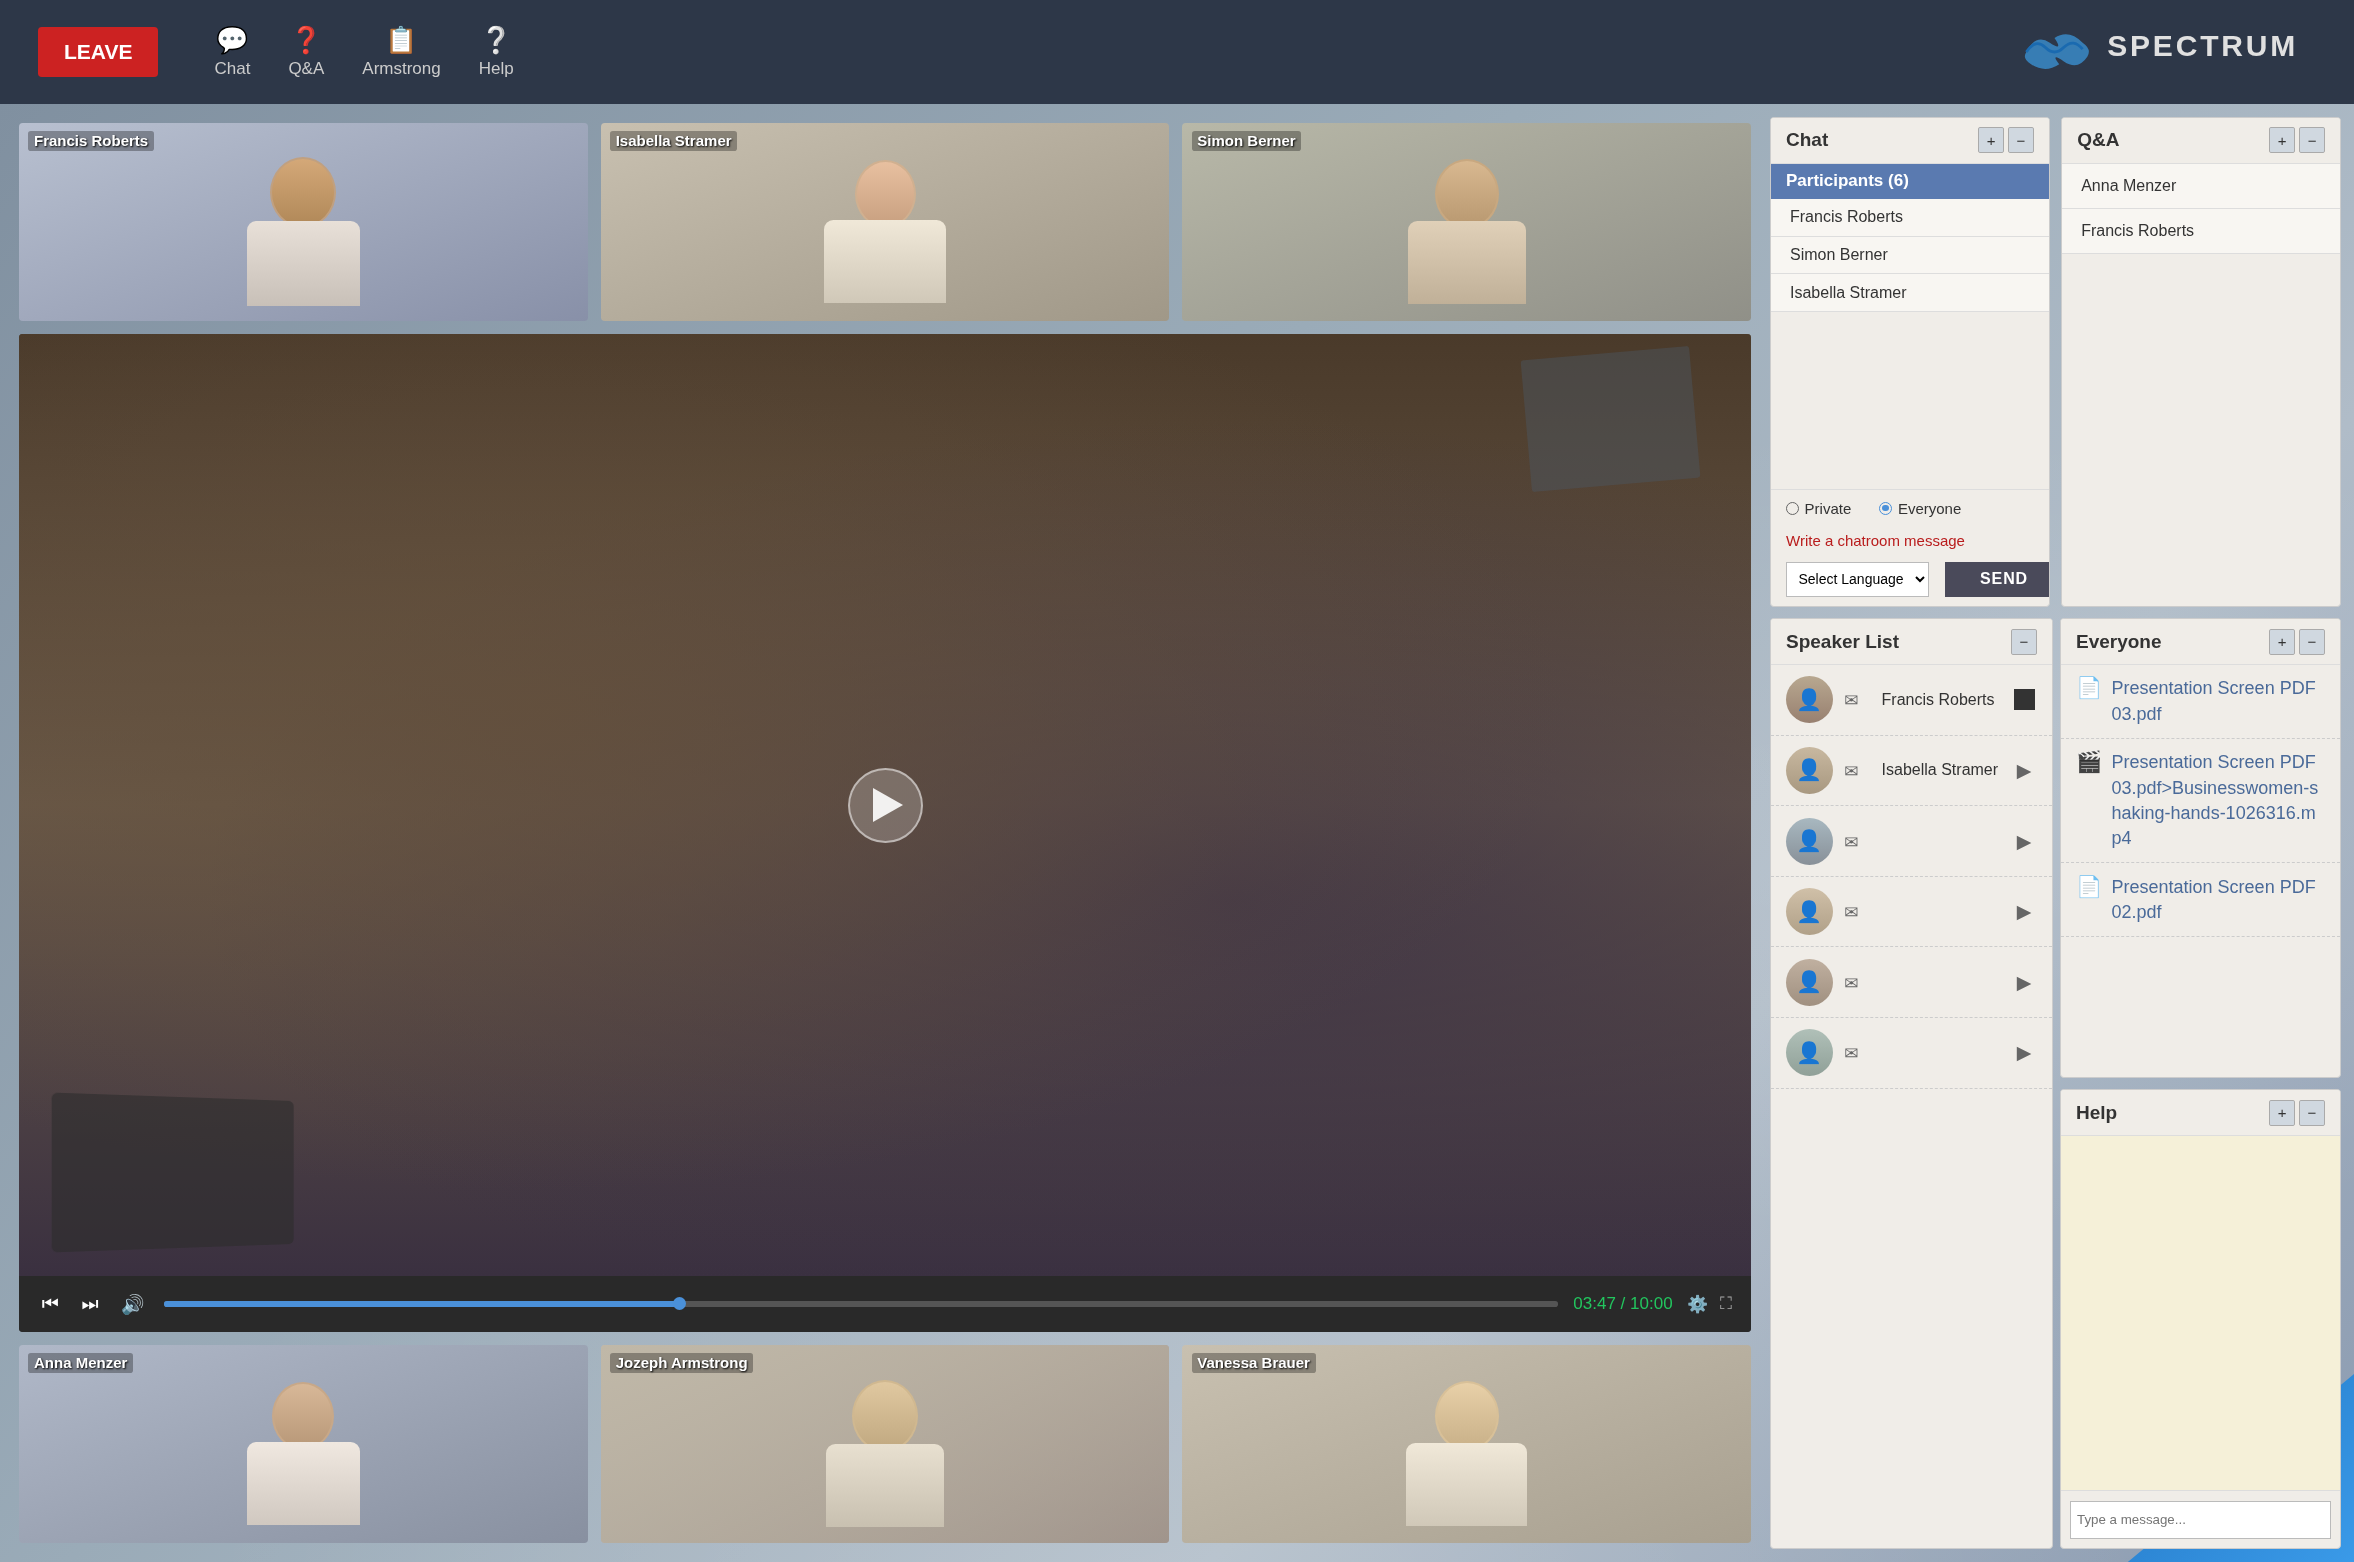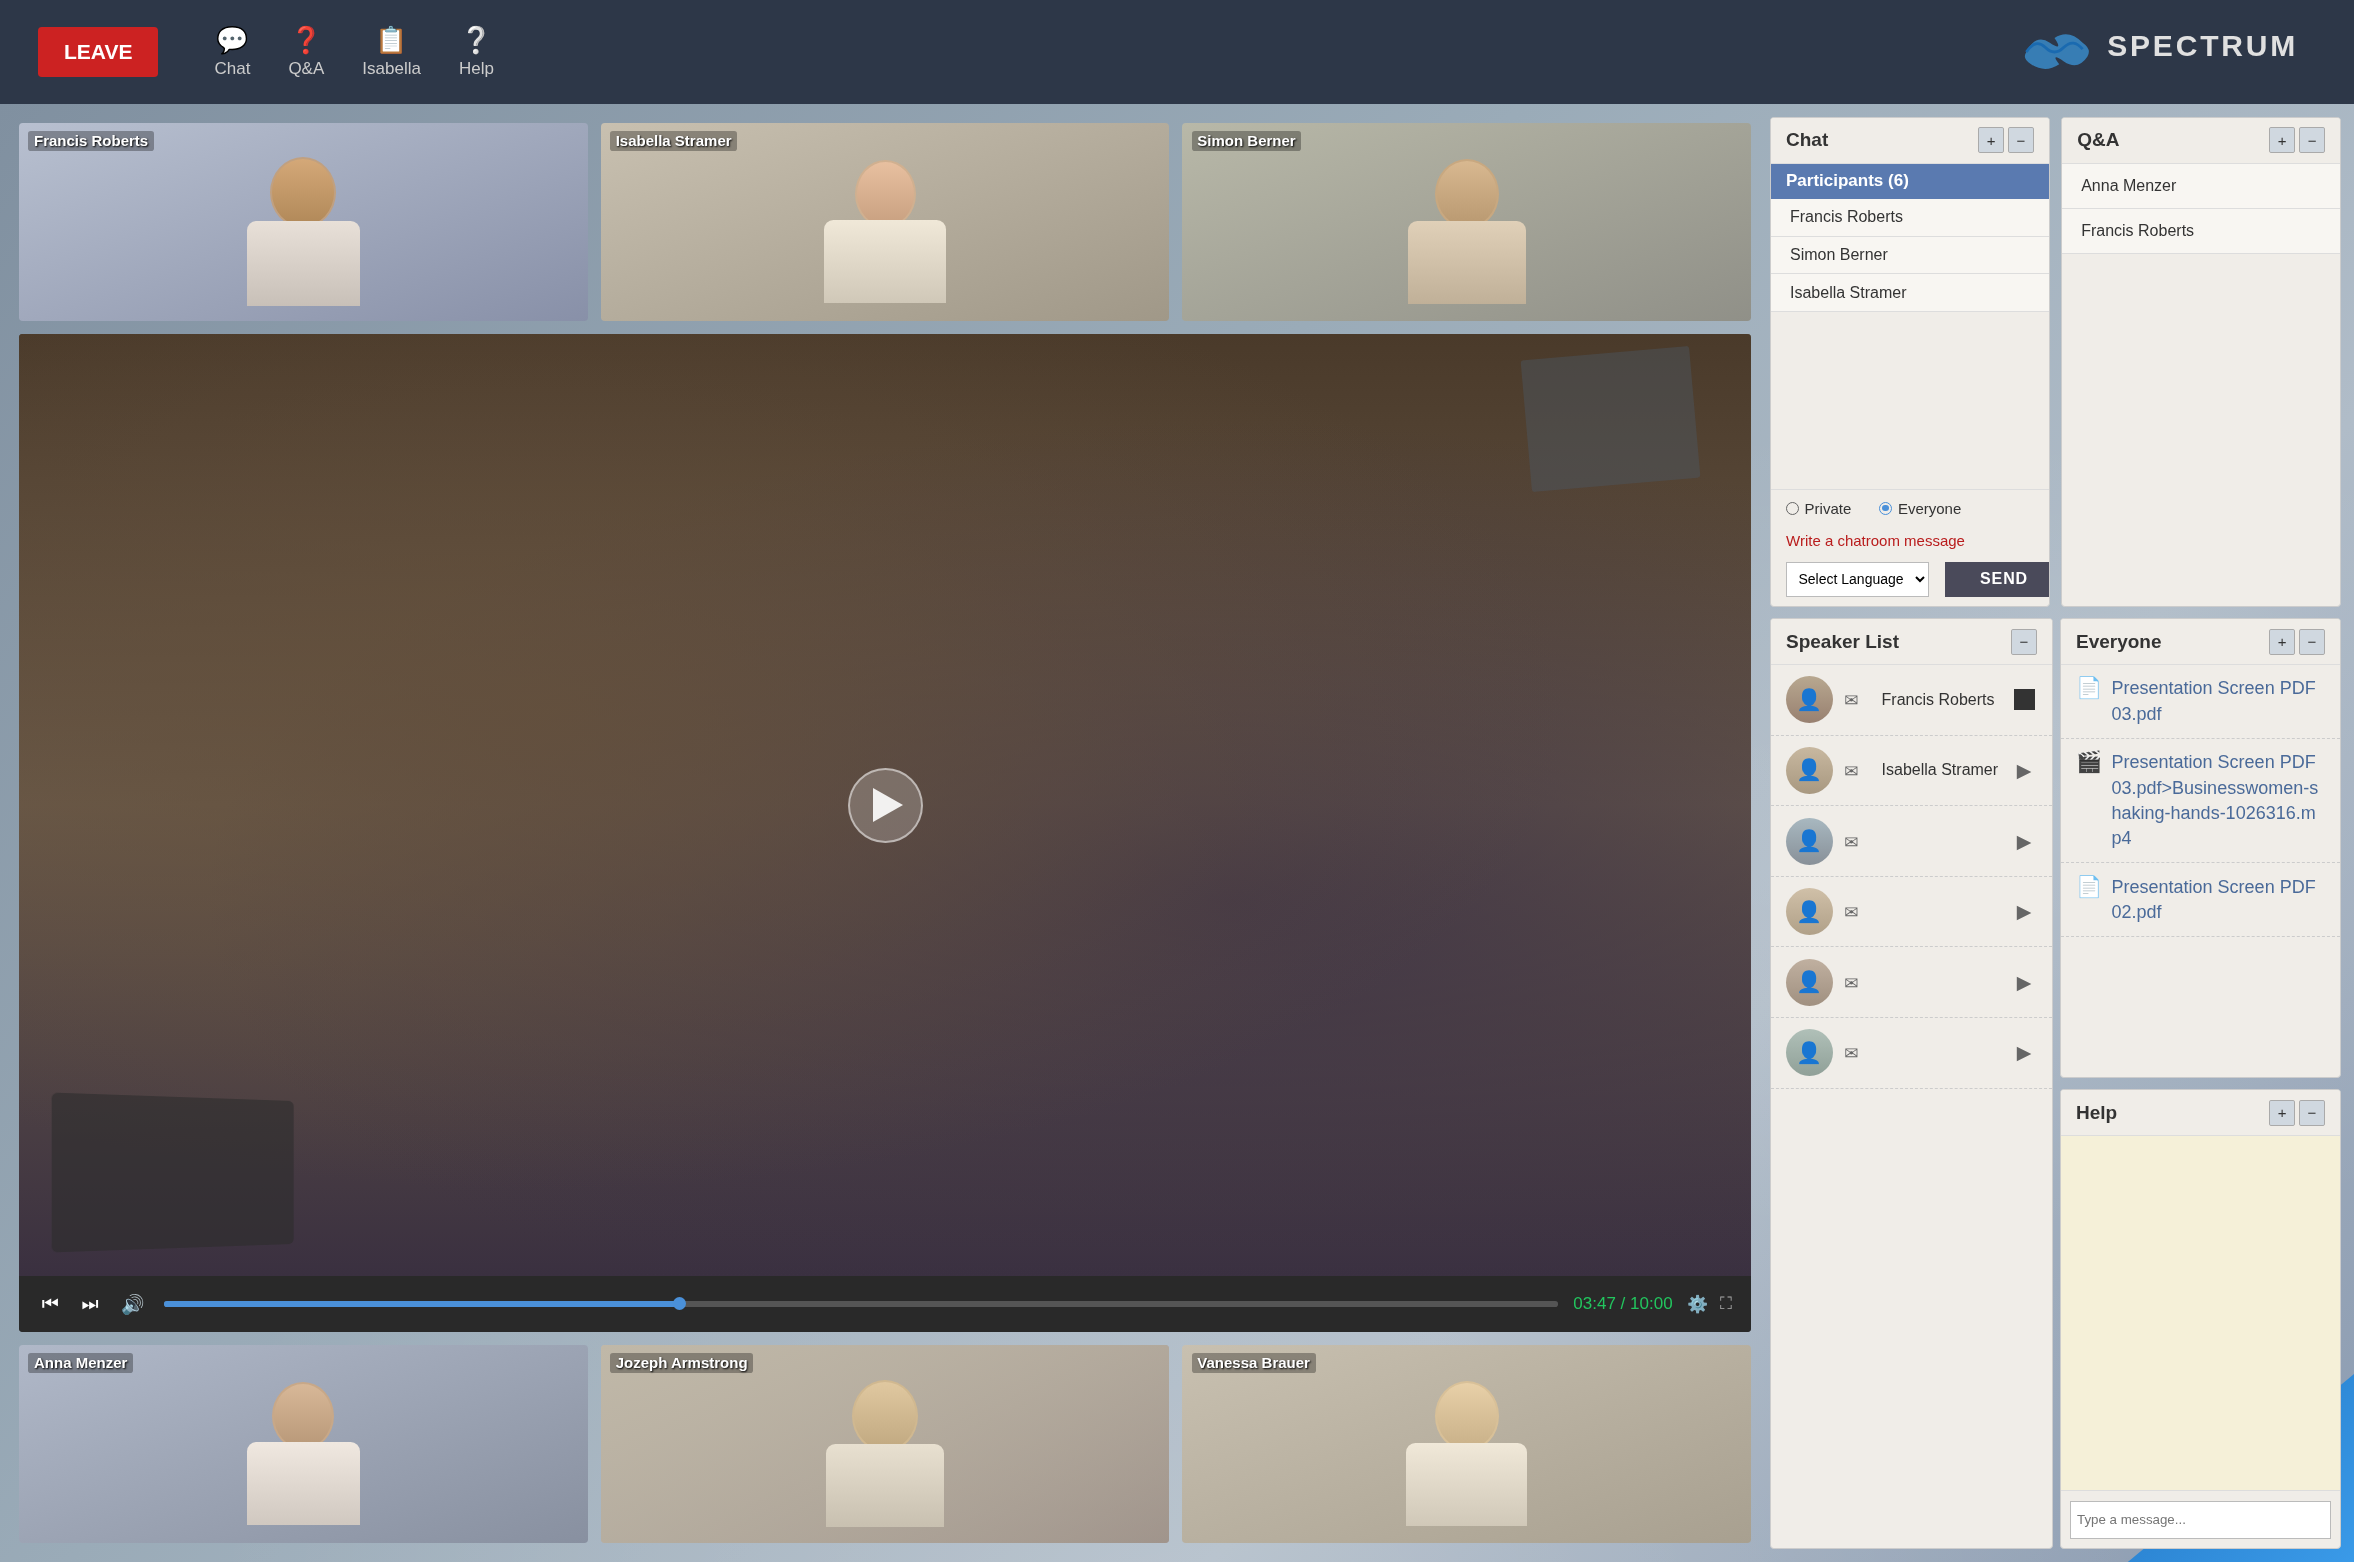--- a/index.html
+++ b/index.html
@@ -532,21 +532,21 @@
       <div class="nav-item">
         <span class="nav-icon">💬</span>
         <span>Chat</span>
       </div>
       <div class="nav-item">
         <span class="nav-icon">❓</span>
         <span>Q&amp;A</span>
       </div>
       <div class="nav-item">
         <span class="nav-icon">📋</span>
-        <span>Isabella</span>
+        <span>Armstrong</span>
       </div>
       <div class="nav-item">
         <span class="nav-icon">❔</span>
         <span>Help</span>
       </div>
     </nav>
 
     <div class="topbar-logo">
       <svg class="logo-icon" viewBox="0 0 80 50">
         <path d="M10,25 Q20,5 35,15 Q50,25 40,10 Q55,0 70,15 Q80,22 75,30 Q65,45 50,35 Q35,25 45,38 Q30,48 15,38 Q5,32 10,25Z" fill="#3a8fd0" opacity="0.8"></path>

